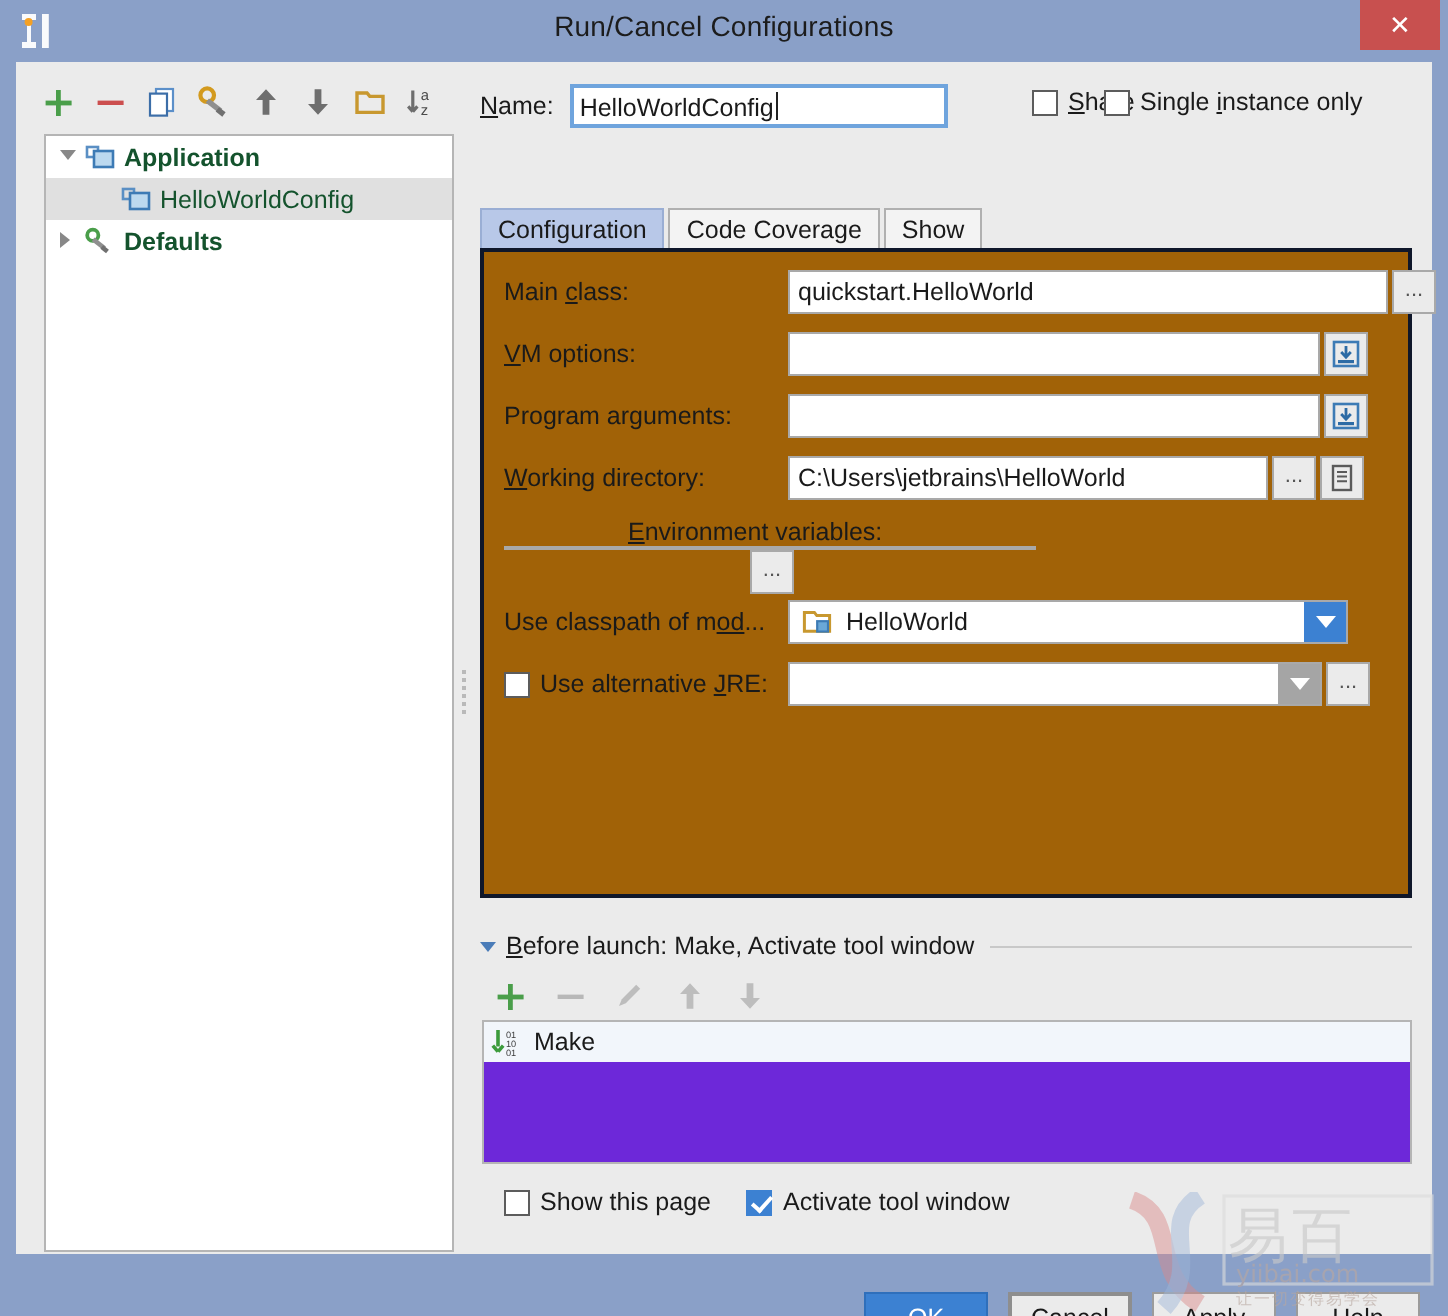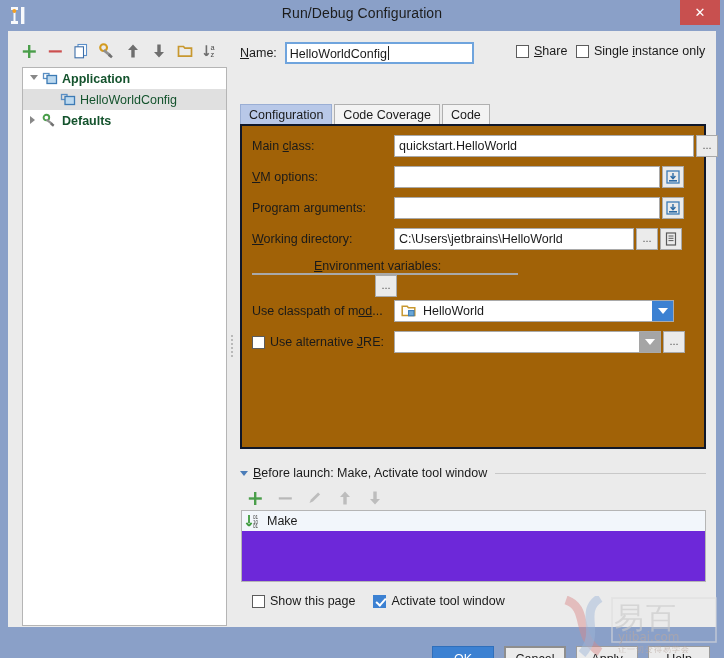--- a/index.html
+++ b/index.html
@@ -381,21 +381,21 @@
 
   <div class="titlebar">
     <div class="app-logo">
       <svg width="22" height="21" viewBox="0 0 22 21">
         <rect x="1" y="1" width="20" height="19" fill="#8aa0c8"></rect>
         <path d="M3 2 h7 v3 h-2.5 v11 h2.5 v3 h-7 v-3 h2.5 v-11 h-2.5 z" fill="#ffffff" opacity="0.95"></path>
         <rect x="13" y="2" width="3.4" height="17" fill="#ffffff" opacity="0.95"></rect>
         <circle cx="6.3" cy="6.0" r="2.0" fill="#f4a024"></circle>
       </svg>
     </div>
-    <div class="title-text">Run/Debug Configuration</div>
+    <div class="title-text">Run/Cancel Configurations</div>
     <div class="close-btn">✕</div>
   </div>
 
   <div class="content">
 
     <div class="left-toolbar">
       <div class="tb-icon">
         <svg width="18" height="18" viewBox="0 0 18 18">
           <rect x="8" y="3" width="2.4" height="13" fill="#4a9e4a"></rect>
           <rect x="2.8" y="8.3" width="13" height="2.4" fill="#4a9e4a"></rect>
@@ -500,29 +500,29 @@
       <div class="name-input">
         <span>HelloWorldConfig</span><span class="caret" style="position:relative; display:inline-block; top:2px; margin-left:1px;"></span>
       </div>
     </div>
 
     <div class="cb-row" style="left:508px;">
       <span class="checkbox"></span>
       <span><span class="u">S</span>hare</span>
     </div>
 
-    <div class="cb-row" style="left:568px;">
+    <div class="cb-row" style="left:544px;">
       <span class="checkbox"></span>
       <span>Single <span class="u">i</span>nstance only</span>
     </div>
 
     <div class="tabs">
       <div class="tab active">Configuration</div>
       <div class="tab">Code Coverage</div>
-      <div class="tab">Code</div>
+      <div class="tab">Show</div>
     </div>
 
     <div class="config-panel">
 
       <div class="field-row" style="top:9px;">
         <span class="field-label">Main <span class="u">c</span>lass:</span>
         <div class="text-input" style="width:300px;">quickstart.HelloWorld</div>
         <div class="btn-sq">...</div>
       </div>
 

